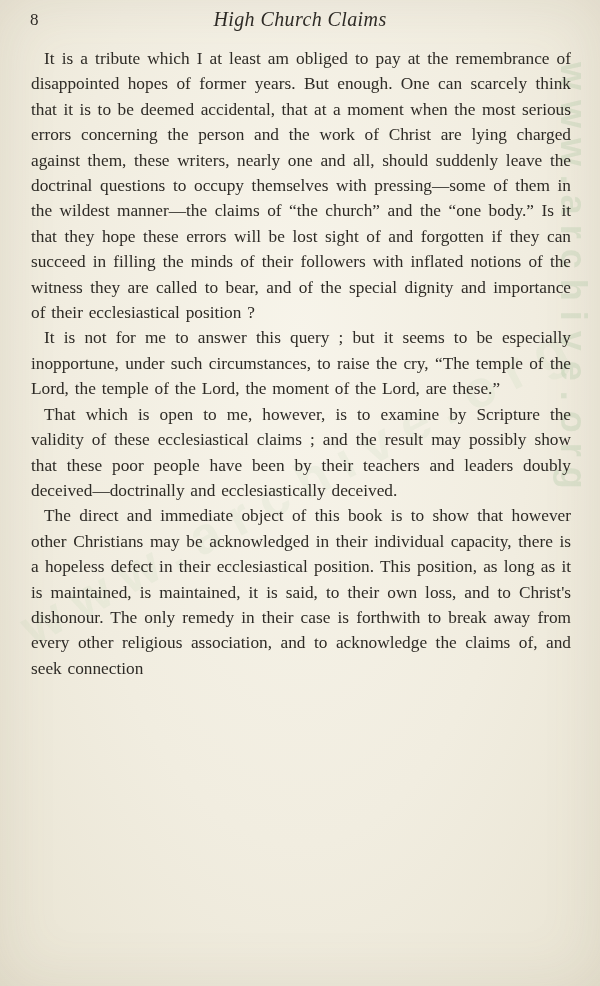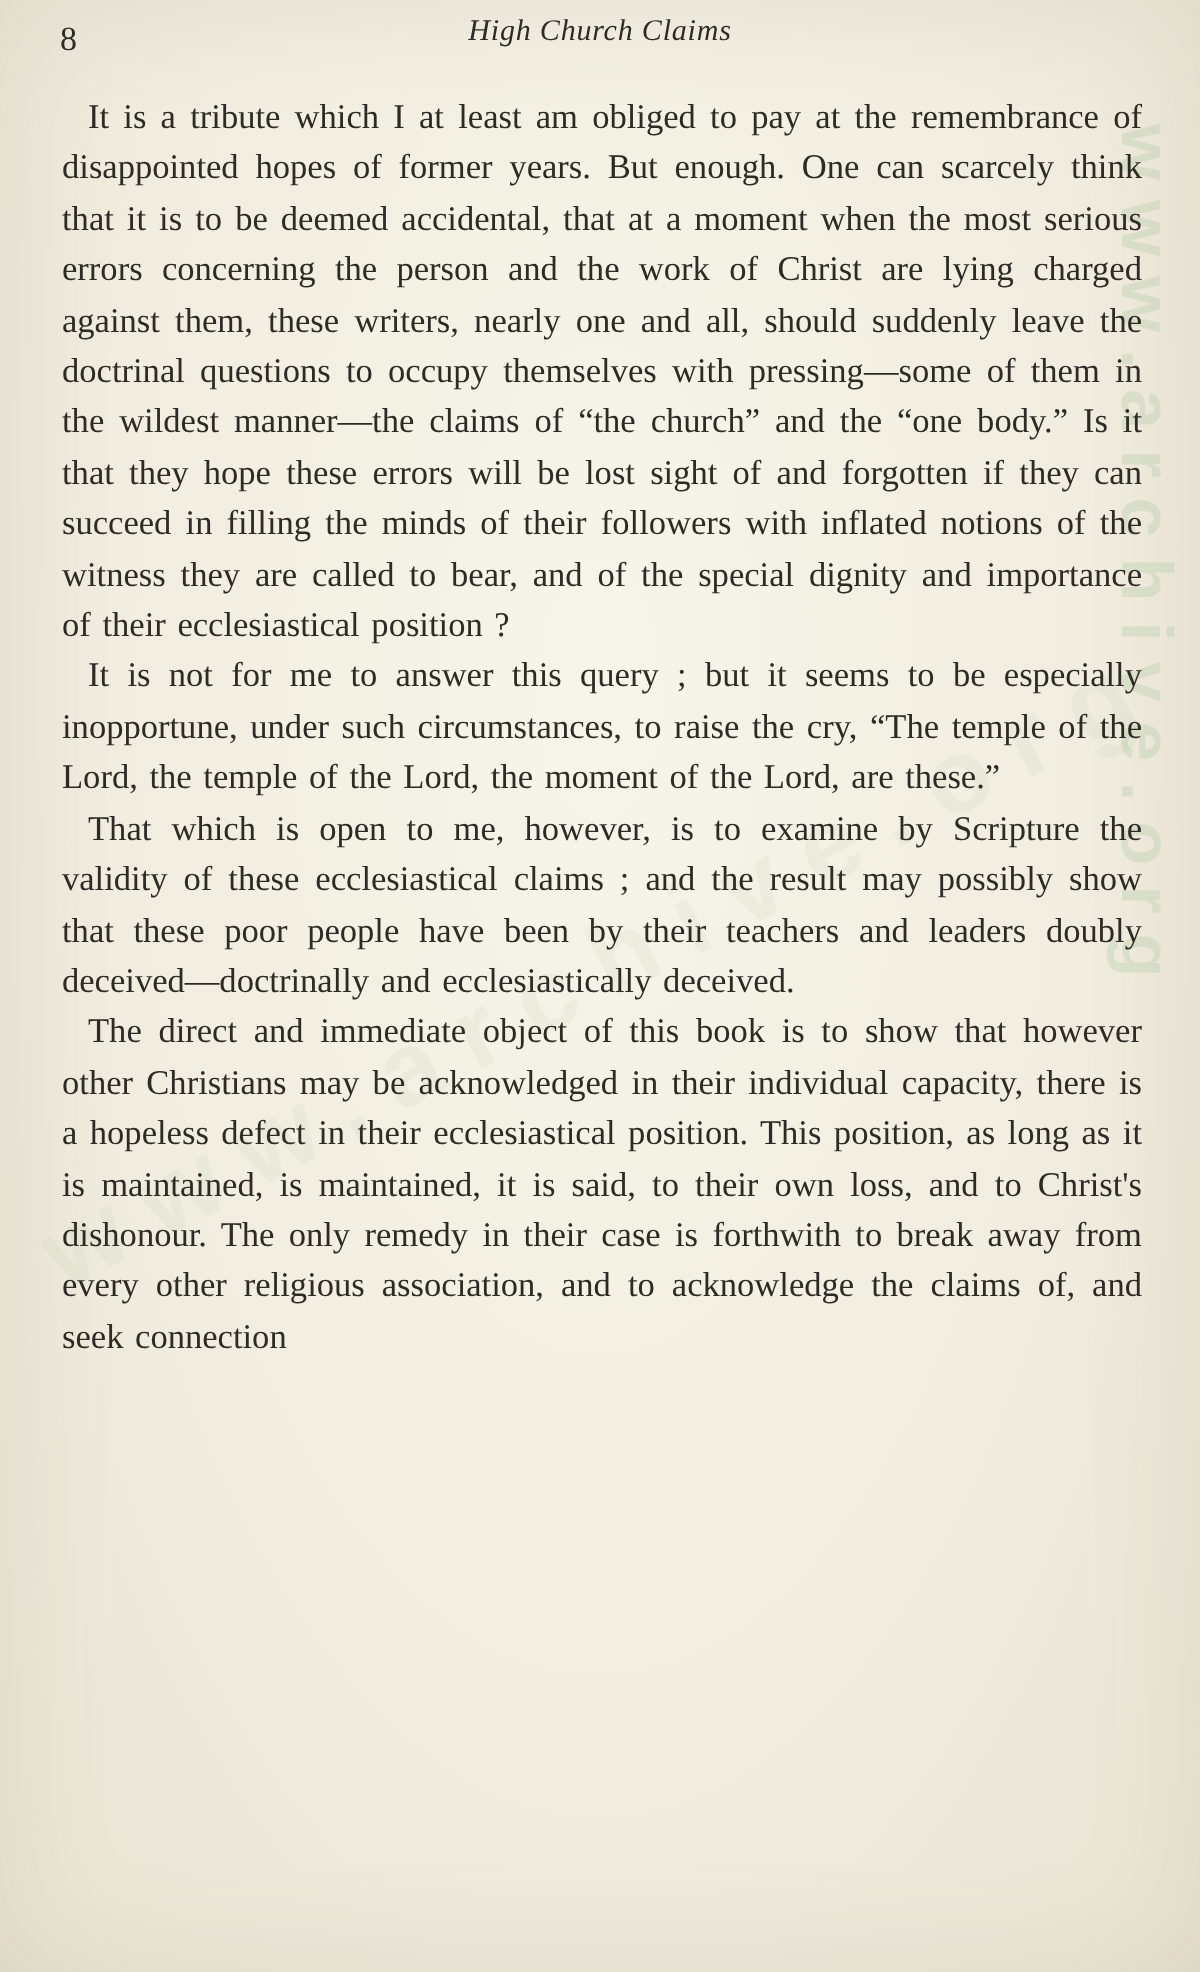--- a/index.html
+++ b/index.html
@@ -33,21 +33,21 @@
     top: 2px;
     font-size: 17px;
   }
   .running-title {
     position: absolute;
     left: 0;
     right: 0;
     top: 0;
     text-align: center;
     font-style: italic;
-    font-size: 15px;
+    font-size: 20px;
     letter-spacing: 0.4px;
   }
   .page-body {
     position: absolute;
     top: 46px;
     left: 31px;
     right: 29px;
     font-size: 17.3px;
     line-height: 25.4px;
     text-align: justify;

